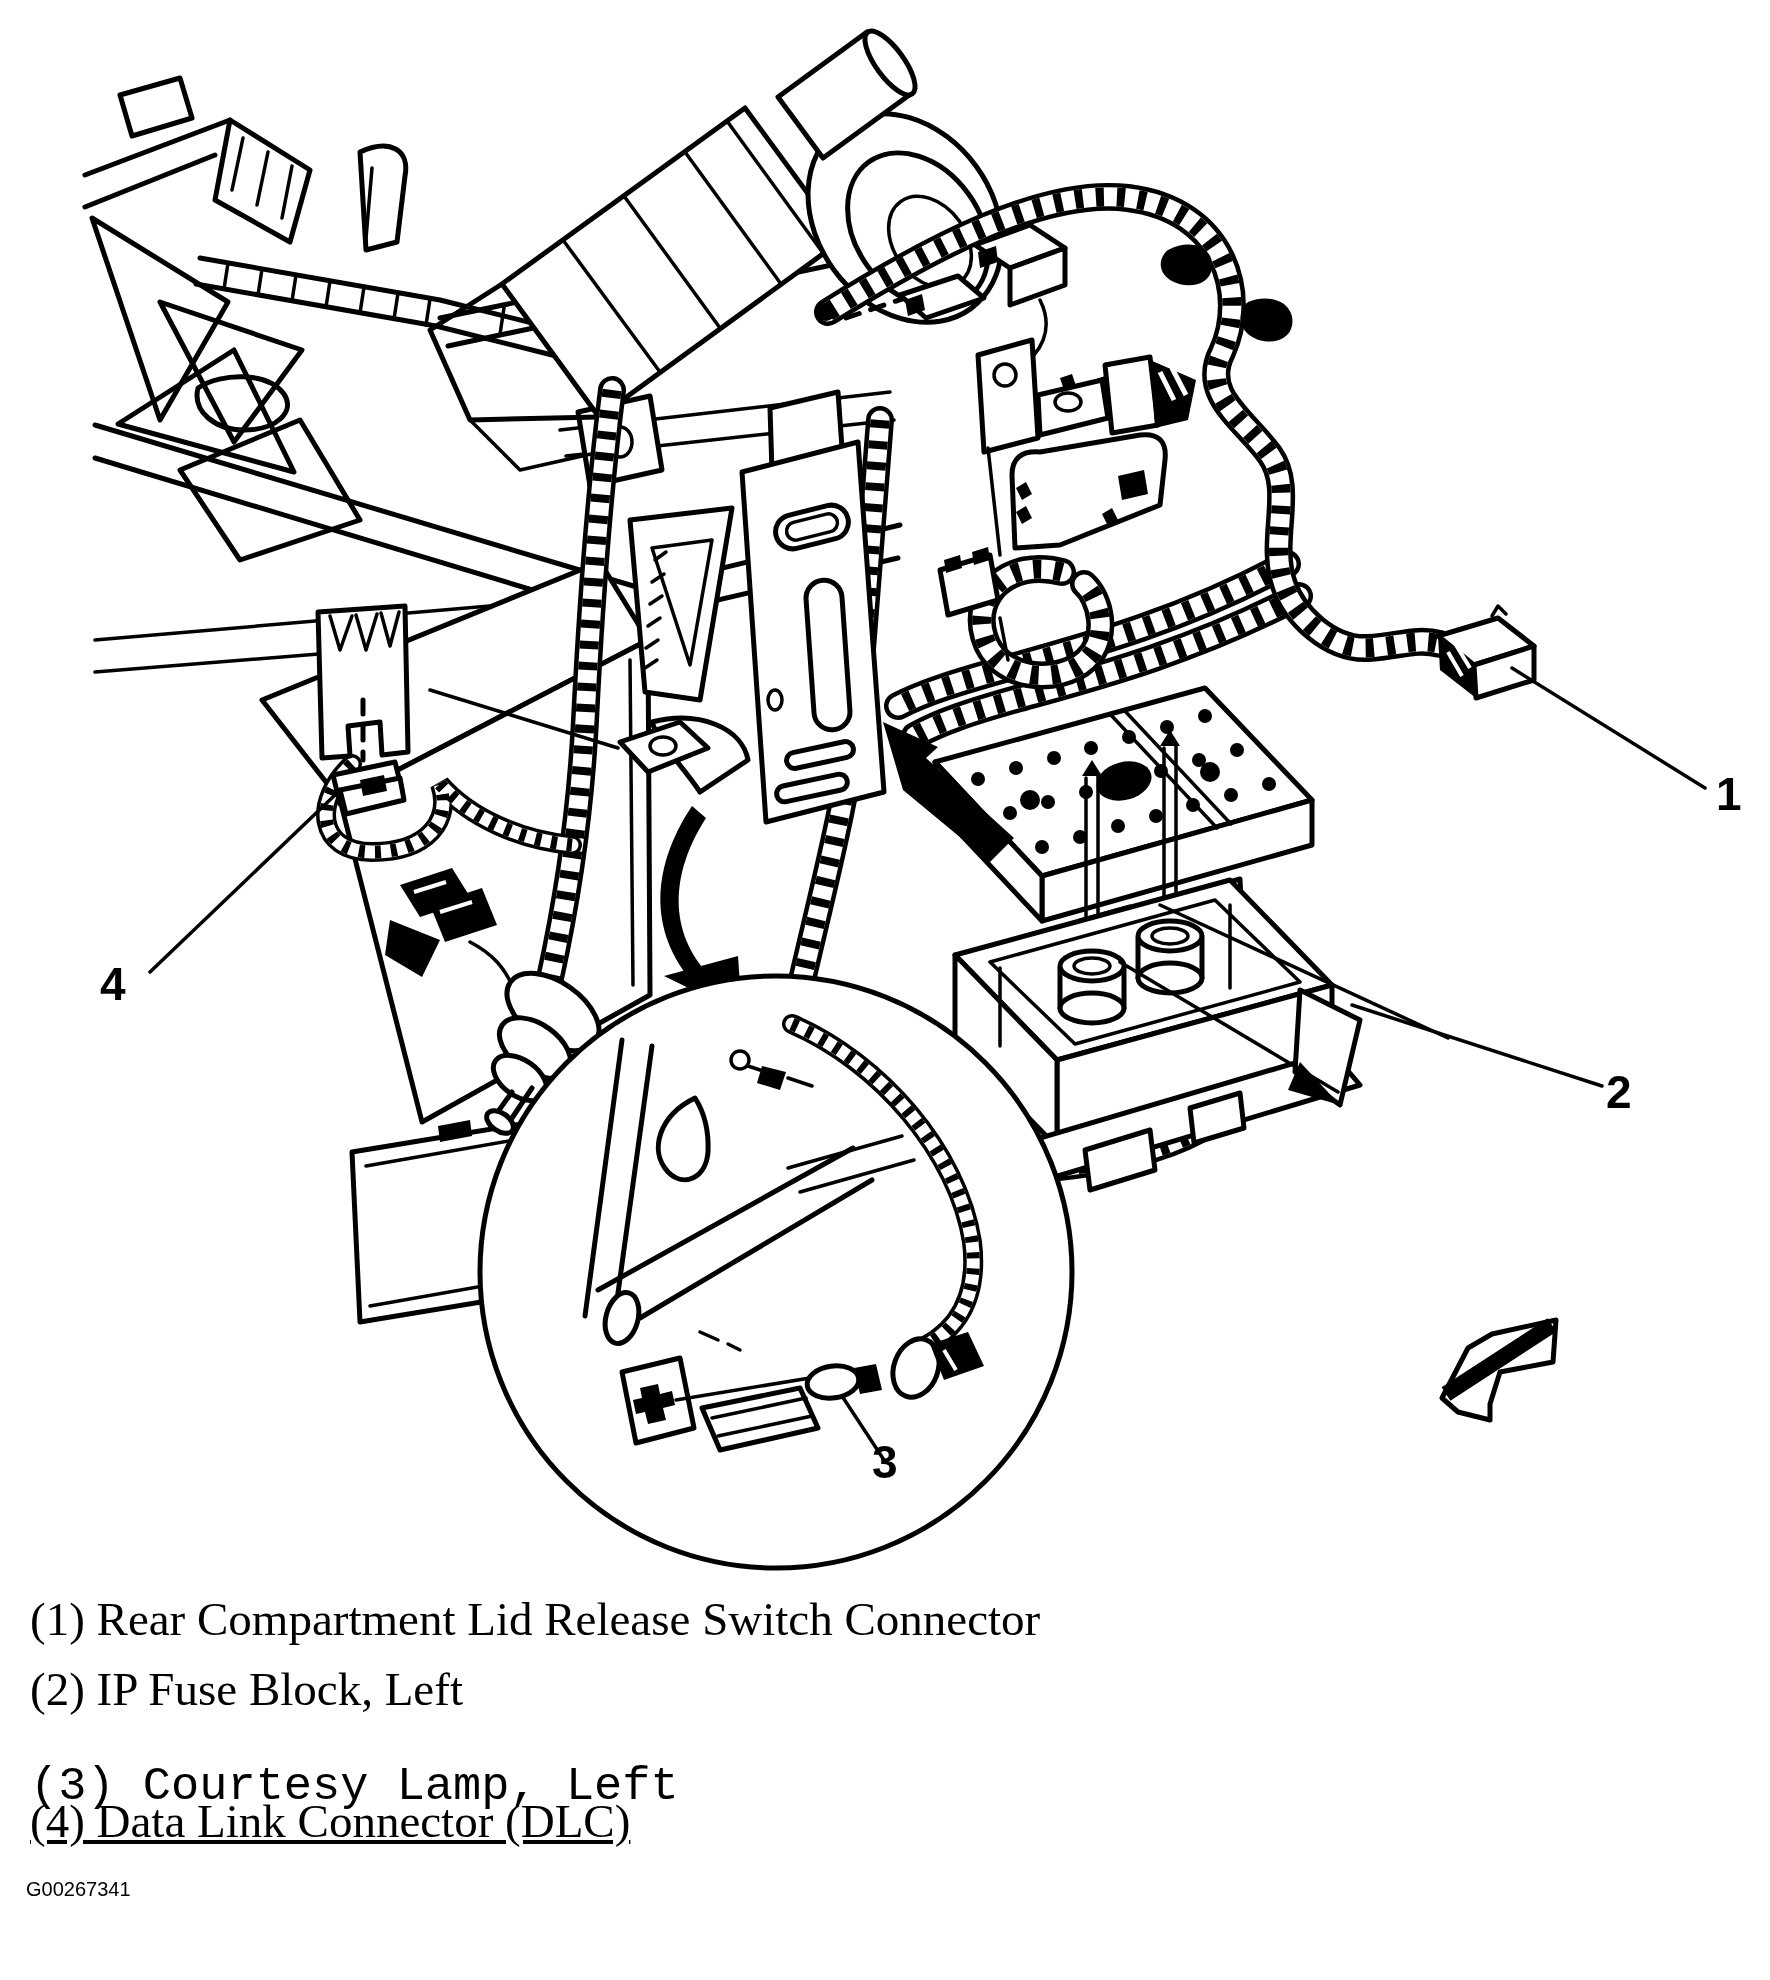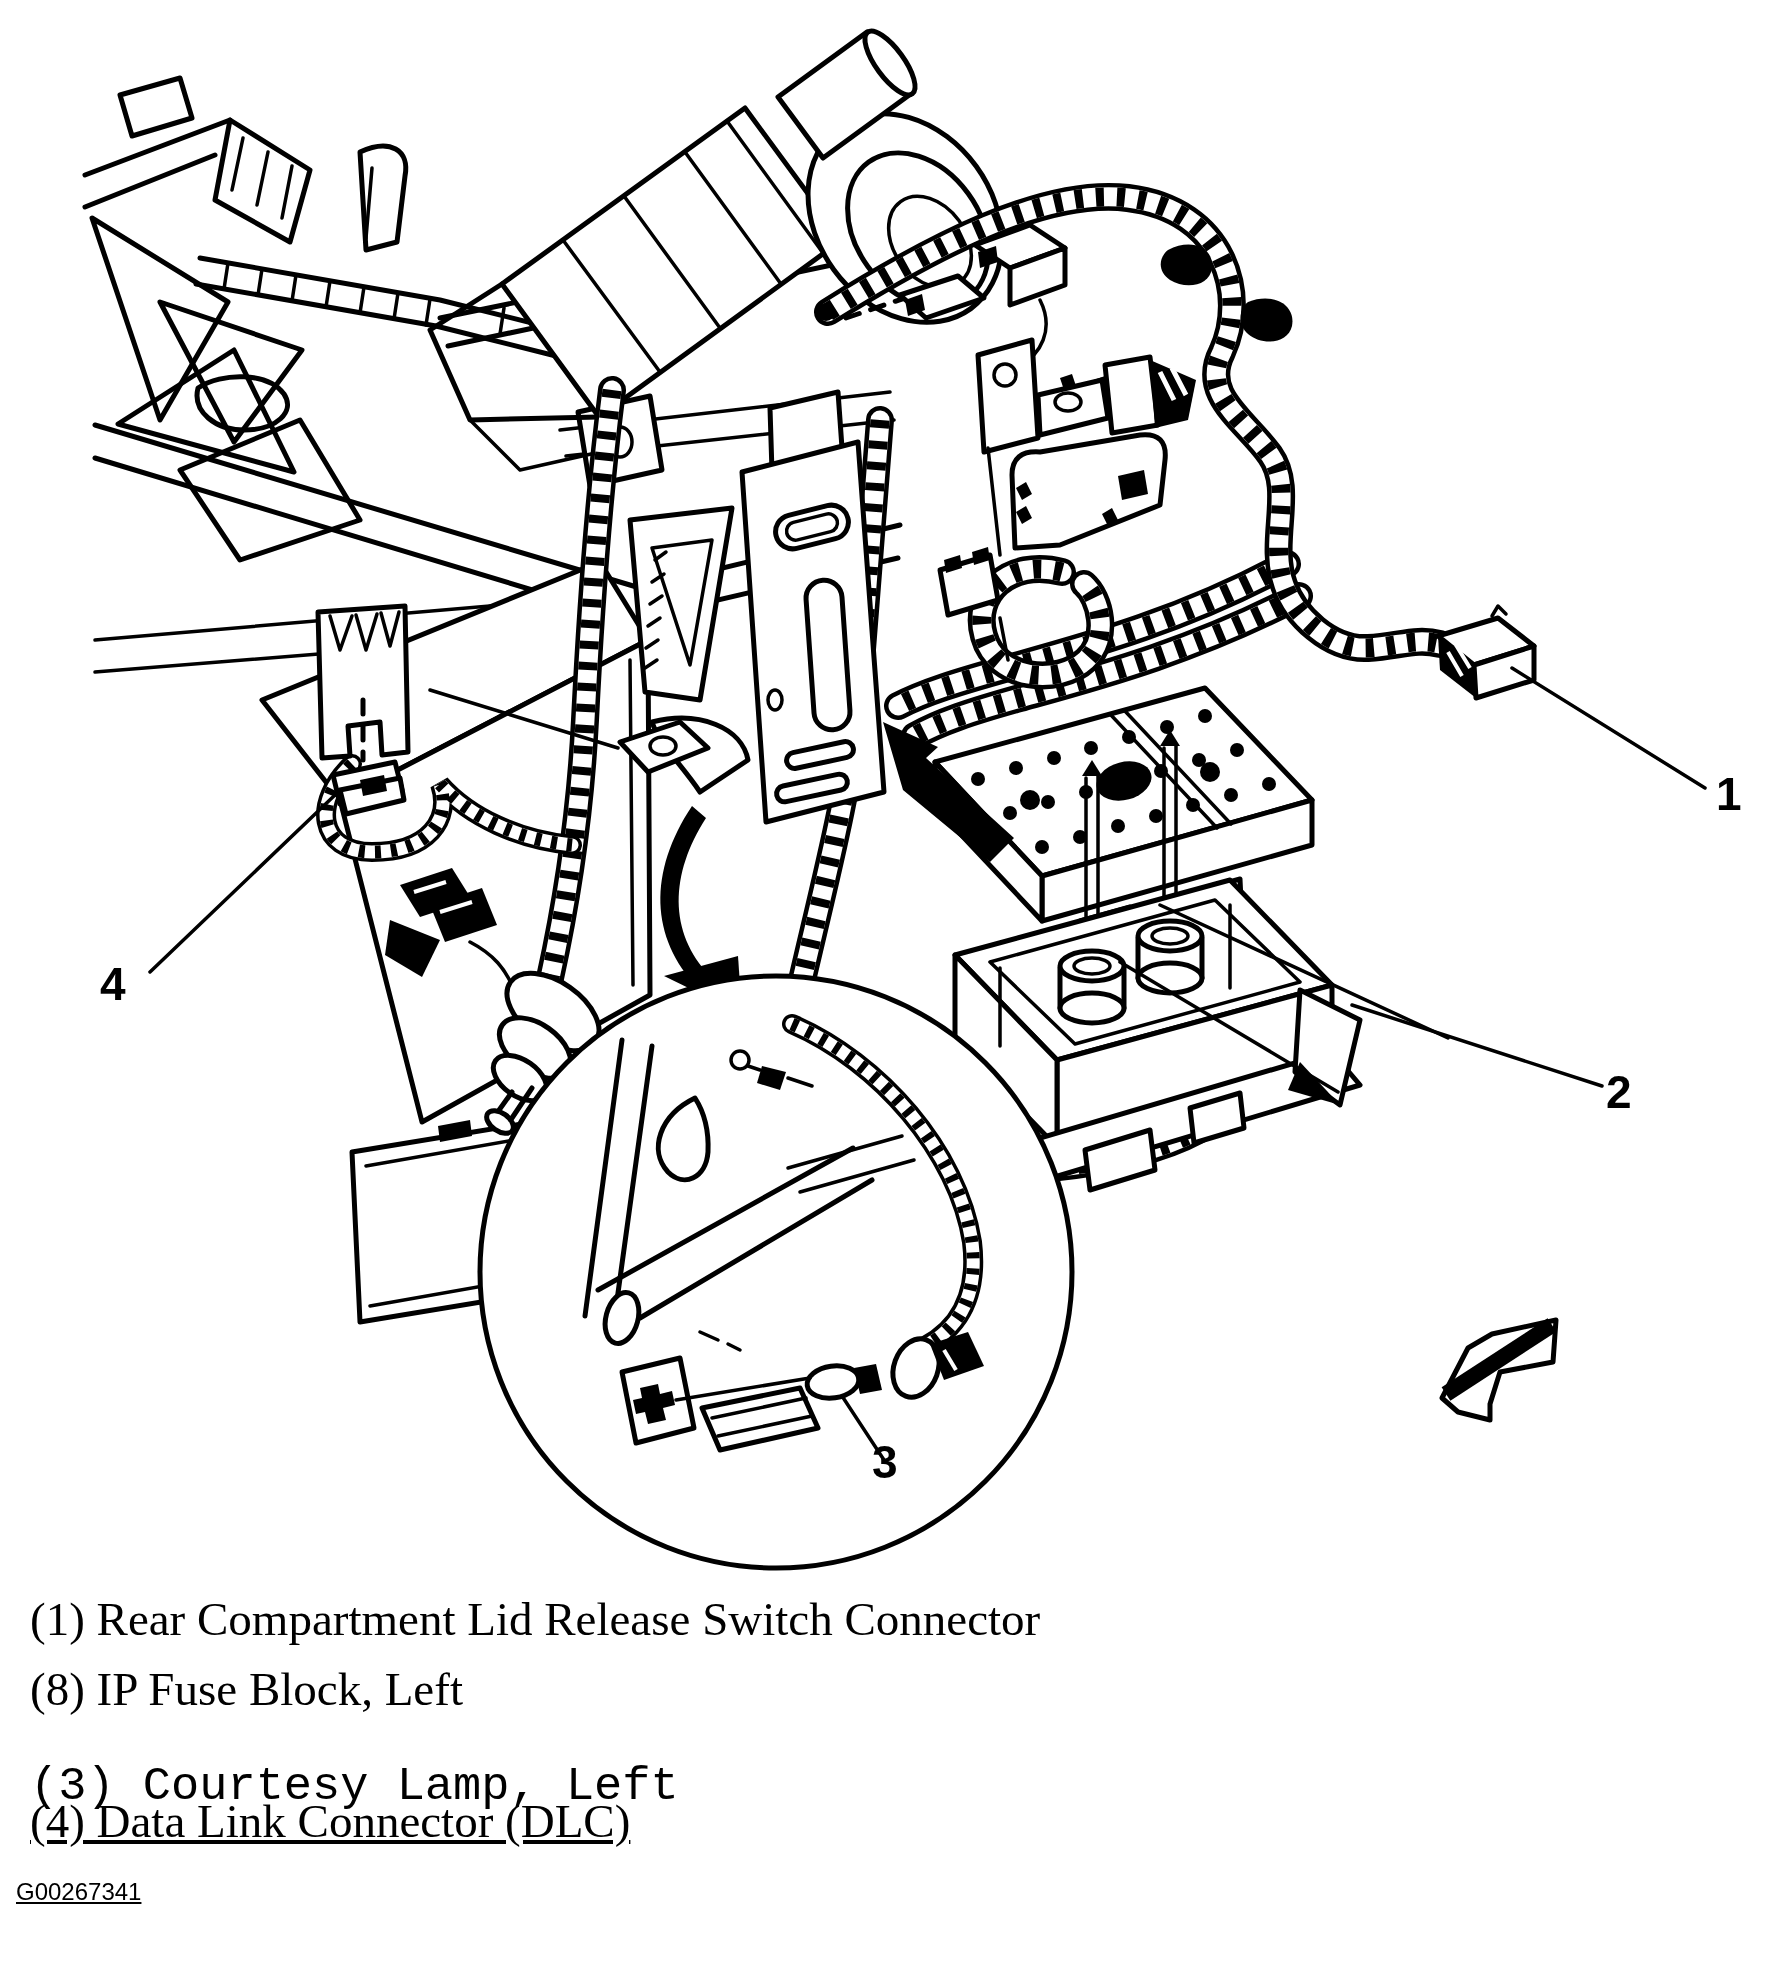--- a/index.html
+++ b/index.html
@@ -15,22 +15,22 @@
   
   .tA{fill:none;stroke:#000;stroke-width:28;stroke-linecap:round;}
   .tB{fill:none;stroke:#fff;stroke-width:19;stroke-linecap:round;}
   .tC{fill:none;stroke:#000;stroke-width:19;stroke-dasharray:8 13;stroke-linecap:butt;}
   .sA{fill:none;stroke:#000;stroke-width:20;stroke-linecap:round;}
   .sB{fill:none;stroke:#fff;stroke-width:13;stroke-linecap:round;}
   .sC{fill:none;stroke:#000;stroke-width:13;stroke-dasharray:6 10;stroke-linecap:butt;}
   .callout{font-family:"Liberation Sans",sans-serif;font-weight:bold;font-size:46px;fill:#000;}
   
   .legend{position:absolute;left:30px;color:#000;font-size:47px;white-space:nowrap;}
-  #figid{position:absolute;left:16px;top:1878px;font-family:"Liberation Sans",sans-serif;
-         font-size:24px;color:#000;letter-spacing:0px;text-decoration:underline;}
+  #figid{position:absolute;left:26px;top:1878px;font-family:"Liberation Sans",sans-serif;
+         font-size:20px;color:#000;letter-spacing:0px;}
 </style>
 </head>
 <body>
 
 <div id="stage">
 <svg width="1770" height="1980" viewBox="0 0 1770 1980">
   <defs>
     <path id="t1" d="M 828,312 C 935,245 1045,188 1128,198 C 1225,210 1248,295 1222,352 C 1200,395 1245,420 1270,455 C 1295,490 1268,540 1284,585 C 1294,615 1330,650 1368,648 C 1400,646 1416,638 1440,644"></path>
     <path id="t2a" d="M 1287,564 C 1180,622 1080,648 1008,668 C 958,682 925,692 898,706"></path>
     <path id="t2b" d="M 1299,596 C 1192,652 1092,678 1020,698 C 970,712 940,722 915,736"></path>
@@ -334,17 +334,17 @@
     <path d="M 1446,1394 L 1552,1325" stroke="#000" stroke-width="16" fill="none"></path>
   </g>
 
   <text class="callout" x="1716" y="810">1</text>
   <text class="callout" x="1606" y="1108">2</text>
   <text class="callout" x="872" y="1478">3</text>
   <text class="callout" x="100" y="1000">4</text>
 </svg>
 
   <div class="legend" style="top:1592px;text-align:center;">(1) Rear Compartment Lid Release Switch Connector</div>
-  <div class="legend" style="top:1662px;">(8) IP Fuse Block, Left</div>
+  <div class="legend" style="top:1662px;">(2) IP Fuse Block, Left</div>
   <div class="legend" style="top:1760px;font-family:Liberation Mono, monospace;">(3) Courtesy Lamp, Left</div>
   <div class="legend" style="top:1794px;text-decoration:underline;">(4) Data Link Connector (DLC)</div>
   <div id="figid">G00267341</div>
 </div>
 
 </body></html>

